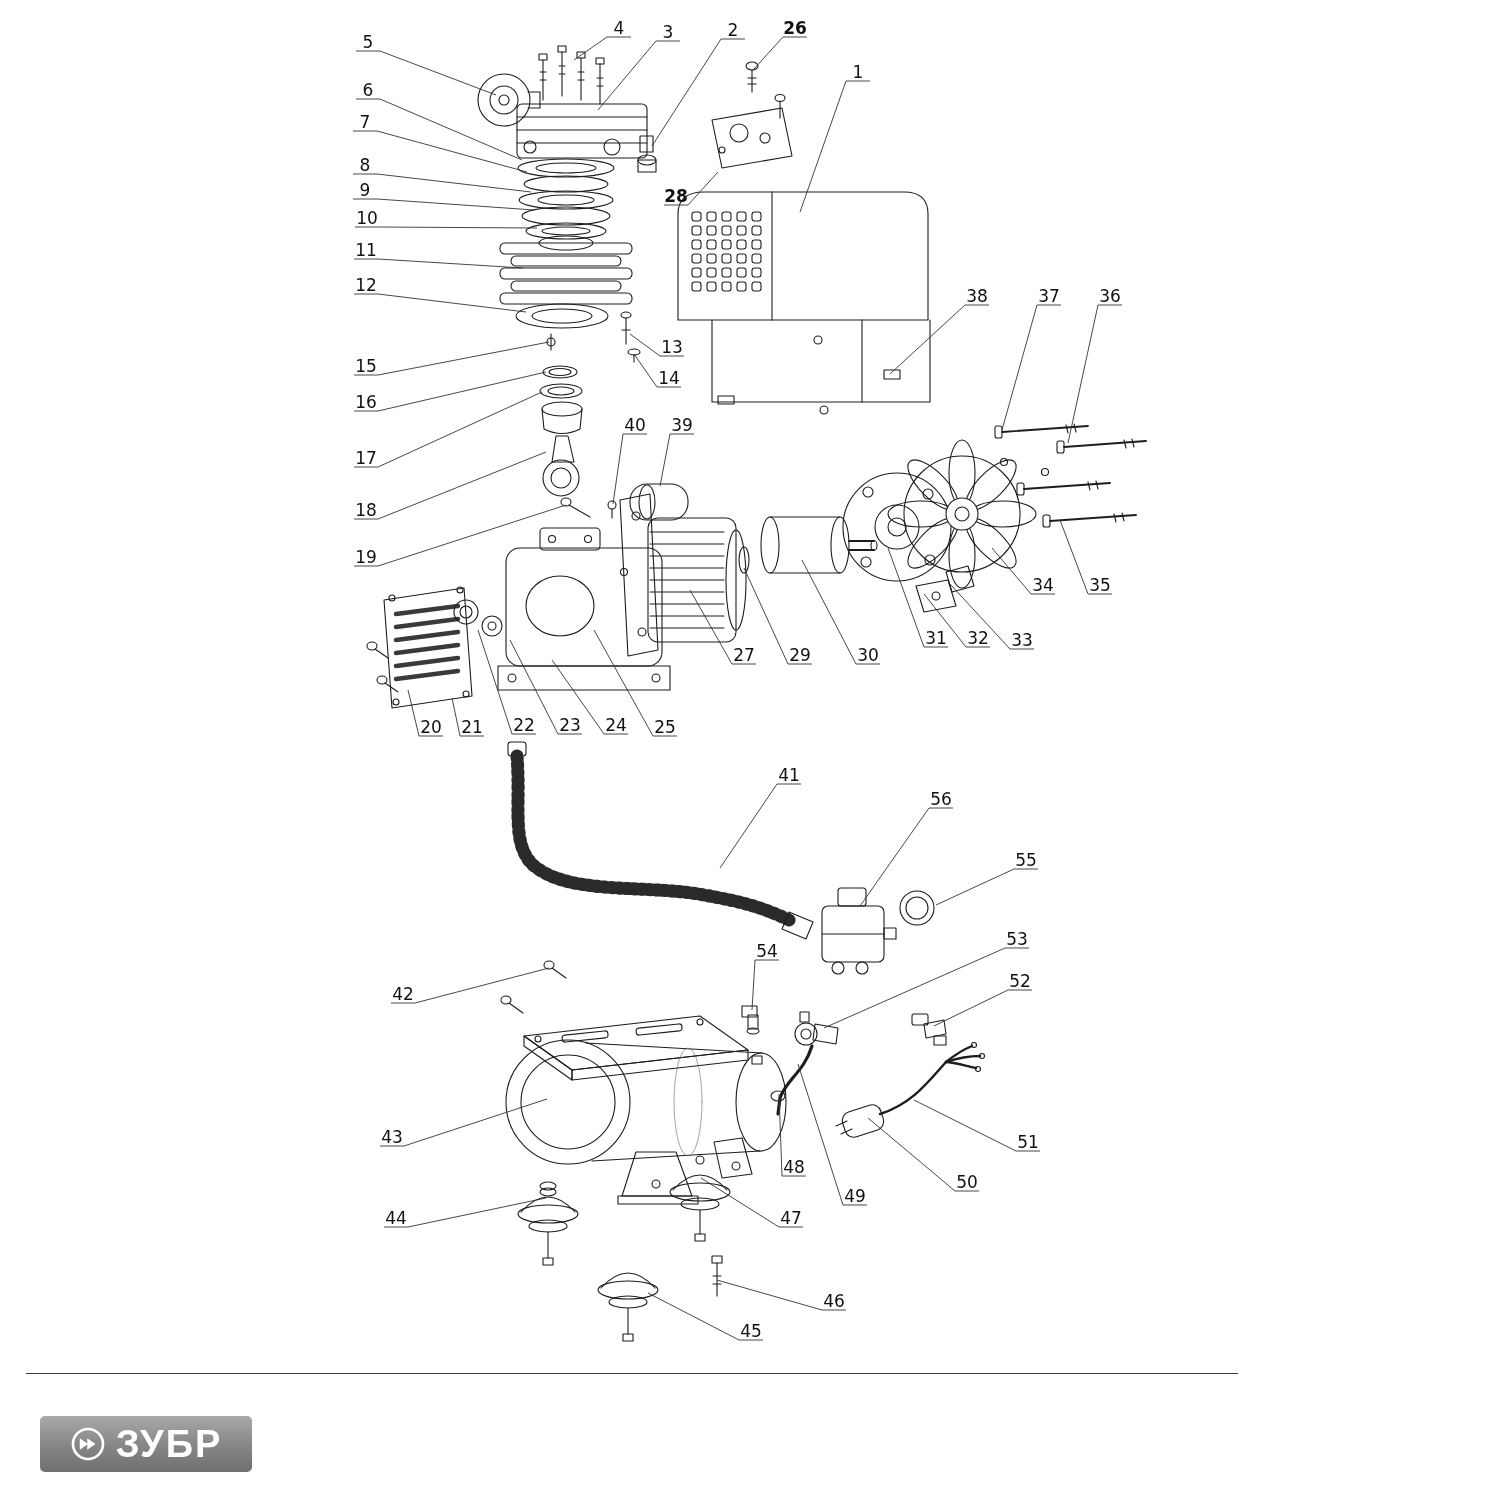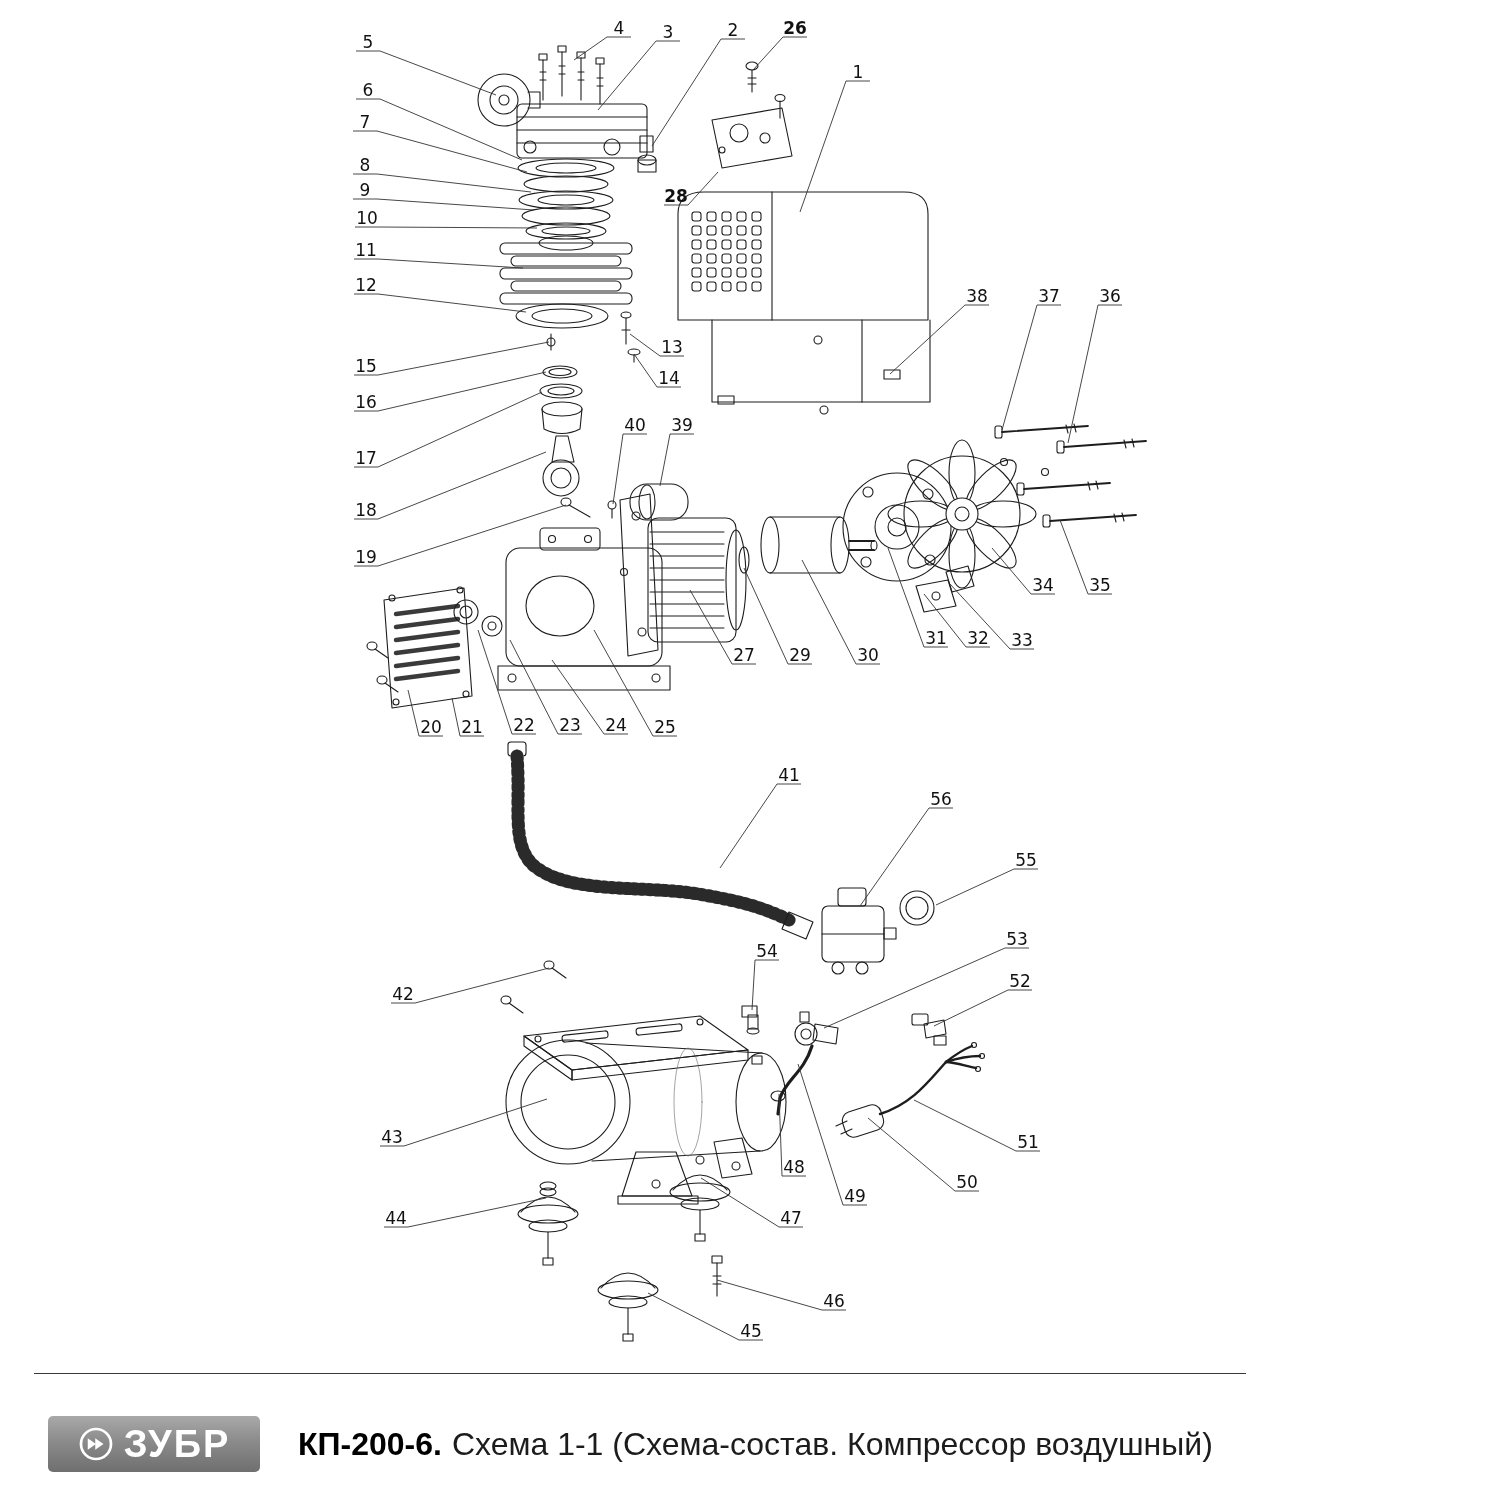--- a/index.html
+++ b/index.html
@@ -11,21 +11,21 @@
   #diagram-svg .draw .slat{stroke-width:4.5;stroke:#3a3a3a}
   #diagram-svg .draw .hose-base{stroke:#cfcfcf;stroke-width:13}
   #diagram-svg .draw .hose-bands{stroke:#2a2a2a;stroke-width:13;stroke-dasharray:2.5 5}
   #diagram-svg .draw .pipe{stroke-width:3.2}
   #diagram-svg .draw .cable{stroke-width:2.4}
   #diagram-svg .draw .shaft{stroke-width:1.8}
   #diagram-svg .draw .thin{stroke-width:0.6;stroke:#666}
   #callouts-layer line{stroke:#333;stroke-width:0.9;fill:none}
   #callouts-layer text{font-family:"DejaVu Sans",sans-serif;font-size:17px;fill:#111;text-anchor:middle;stroke:none}
   #callouts-layer text.bold{font-weight:bold}
-  .footer{position:absolute;left:8px;top:1373px;width:1264px}
+  .footer{position:absolute;left:0;top:1373px;width:1264px}
   .footer-rule{margin:0 26px;border-top:1.5px solid #3a3a3a}
   .footer-row{display:flex;align-items:center;margin:42px 0 0 40px}
   .logo{display:flex;align-items:center;justify-content:center;gap:10px;
     width:212px;height:56px;border-radius:5px;
     background:linear-gradient(180deg,#a9a9a9 0%,#8b8b8b 45%,#6f6f6f 100%);
     color:#fff;font-weight:800;font-size:38px;letter-spacing:2px}
   .logo-arrow{display:flex;align-items:center}
   .caption{margin-left:38px;font-size:32px;color:#1c1c1c;white-space:nowrap}
   .caption .model{font-weight:bold;color:#000}
   .caption .title{margin-left:10px}
@@ -598,17 +598,14 @@
     <div class="logo">
       <span class="logo-arrow">
         <svg width="36" height="36" viewBox="0 0 24 24">
           <circle cx="12" cy="12" r="10" fill="none" stroke="#fff" stroke-width="1.8"></circle>
           <path d="M6.5 8.2 L12 12 6.5 15.8 Z" fill="#fff"></path>
           <path d="M11.5 8.2 L17 12 11.5 15.8 Z" fill="#fff"></path>
         </svg>
       </span>
       <span>ЗУБР</span>
     </div>
-    <div class="caption">
-      <span class="model">КП-200-6.</span><span class="title">Схема 1-1 (Схема-состав. Компрессор воздушный)</span>
-    </div>
   </div>
 </div>
 
 </body></html>

